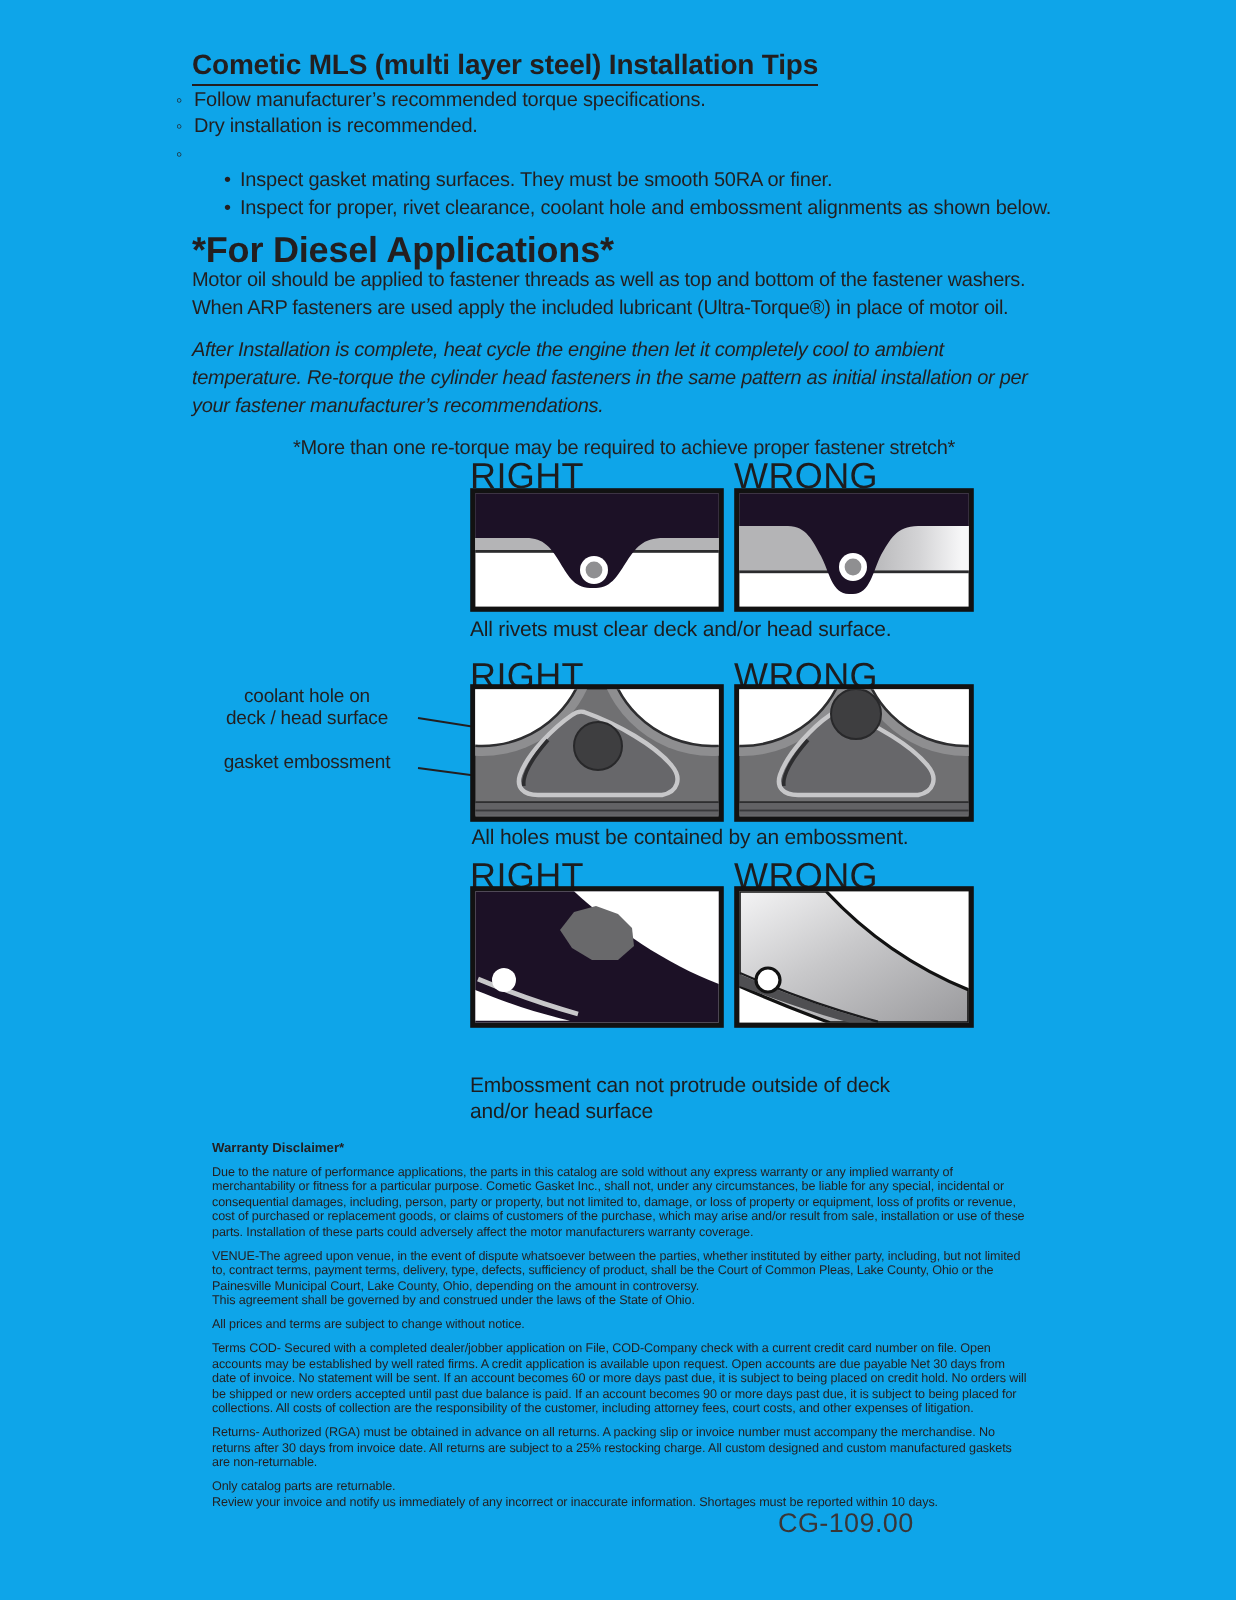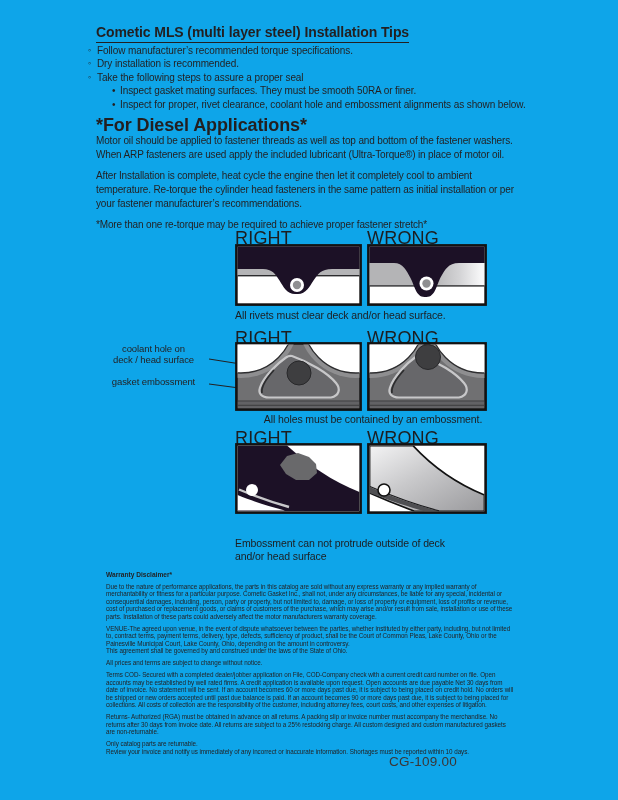--- a/index.html
+++ b/index.html
@@ -13,22 +13,22 @@
     border-bottom:1.6px solid #231f20;padding-bottom:2px;letter-spacing:-0.1px;
   }
   .bullets{left:88px;top:44px;width:440px;font-size:10px;letter-spacing:-0.1px;}
   .bullet-row{display:flex;line-height:13.4px;}
   .bullet-row.sub{padding-left:24px;}
   .marker{width:9px;flex:none;font-size:9px;line-height:13.4px;}
   .bullet-row.sub .marker{width:8px;font-size:10px;}
   .section-head{left:96px;top:115px;font-size:18px;font-weight:bold;letter-spacing:-0.1px;}
   .body-par{left:96px;width:432px;font-size:10px;line-height:13.9px;letter-spacing:-0.15px;}
   .p1{top:134px;}
-  .p2{top:169px;}
-  .note{top:218px;}
+  .p2{top:169px;font-style:italic;}
+  .note{top:218px;text-align:center;}
   .fig-label{font-size:18px;letter-spacing:0.2px;text-align:left;color:#1d1d1f;}
   .fig-caption{font-size:10.5px;letter-spacing:-0.1px;color:#1d1d1f;}
   .fig-caption.two-line{white-space:pre-line;line-height:12.5px;}
   .annot{font-size:9.5px;text-align:center;letter-spacing:-0.1px;line-height:10.5px;white-space:pre-line;}
   .warranty-head{left:106px;top:571px;font-size:6.6px;font-weight:bold;}
   .fine{left:106px;top:583px;width:410px;font-size:6.3px;line-height:7.45px;letter-spacing:-0.05px;}
   .fine p{margin:0 0 4.6px 0;white-space:pre-line;}
   .page-num{left:389px;top:754px;font-size:13.5px;color:#3a3637;letter-spacing:0.2px;}
   svg{display:block;}
 </style>
@@ -43,21 +43,20 @@
     <div class="bullet-row">
       <span class="marker">◦</span>
       <span>Follow manufacturer’s recommended torque specifications.</span>
     </div>
     <div class="bullet-row">
       <span class="marker">◦</span>
       <span>Dry installation is recommended.</span>
     </div>
     <div class="bullet-row">
       <span class="marker">◦</span>
-      <span>Take the following steps to assure a proper seal</span>
     </div>
     <div class="bullet-row sub">
       <span class="marker">•</span>
       <span>Inspect gasket mating surfaces.  They must be smooth 50RA or finer.</span>
     </div>
     <div class="bullet-row sub">
       <span class="marker">•</span>
       <span>Inspect for proper, rivet clearance, coolant hole and embossment alignments as shown below.</span>
     </div>
   </div>
@@ -149,21 +148,21 @@
         <path d="M54,14 C71,20 89,31 97,41 C102,47 100,54 92,55.5 L32,55.5 C24.5,55.5 21,51.5 23,45.5 C27,34 40,21 48,15.5 C50,14 52,13.5 54,14 Z" fill="#67676a" stroke="#c7c7c9" stroke-width="2.2" stroke-linejoin="round"></path>
         <path d="M25,51 C24,46 29,37 37,28" stroke="#2d2d2f" stroke-width="1.8" fill="none"></path>
         <circle cx="61" cy="15" r="12.5" fill="#3e3e40" stroke="#28282a" stroke-width="1"></circle>
         <rect x="2.6" y="58.6" width="114.8" height="1" fill="#2e2e30"></rect>
         <rect x="2.6" y="59.6" width="114.8" height="6.2" fill="#626265"></rect>
         <rect x="2.6" y="62.8" width="114.8" height="0.9" fill="#38383a"></rect>
       </g>
     </svg>
   </div>
 
-  <div class="abs fig-caption" style="left:247px;top:413px;width:252px;text-align:center;">All holes must be contained by an embossment.</div>
+  <div class="abs fig-caption" style="left:219px;top:413px;width:252px;text-align:center;">All holes must be contained by an embossment.</div>
 
   <div class="abs fig-label" style="left:235px;top:428px;width:127px;">RIGHT</div>
   <div class="abs fig-label" style="left:367px;top:428px;width:120px;">WRONG</div>
 
   <div class="abs" style="left:235px;top:443px;">
     <svg width="127" height="71" viewBox="0 0 127 71">
       <rect x="1.4" y="1.4" width="124.2" height="68.2" fill="#ffffff" stroke="#121212" stroke-width="2.6"></rect>
       <clipPath id="c3r">
           <rect x="2.6" y="2.6" width="121.8" height="65.8"></rect>
         </clipPath>

